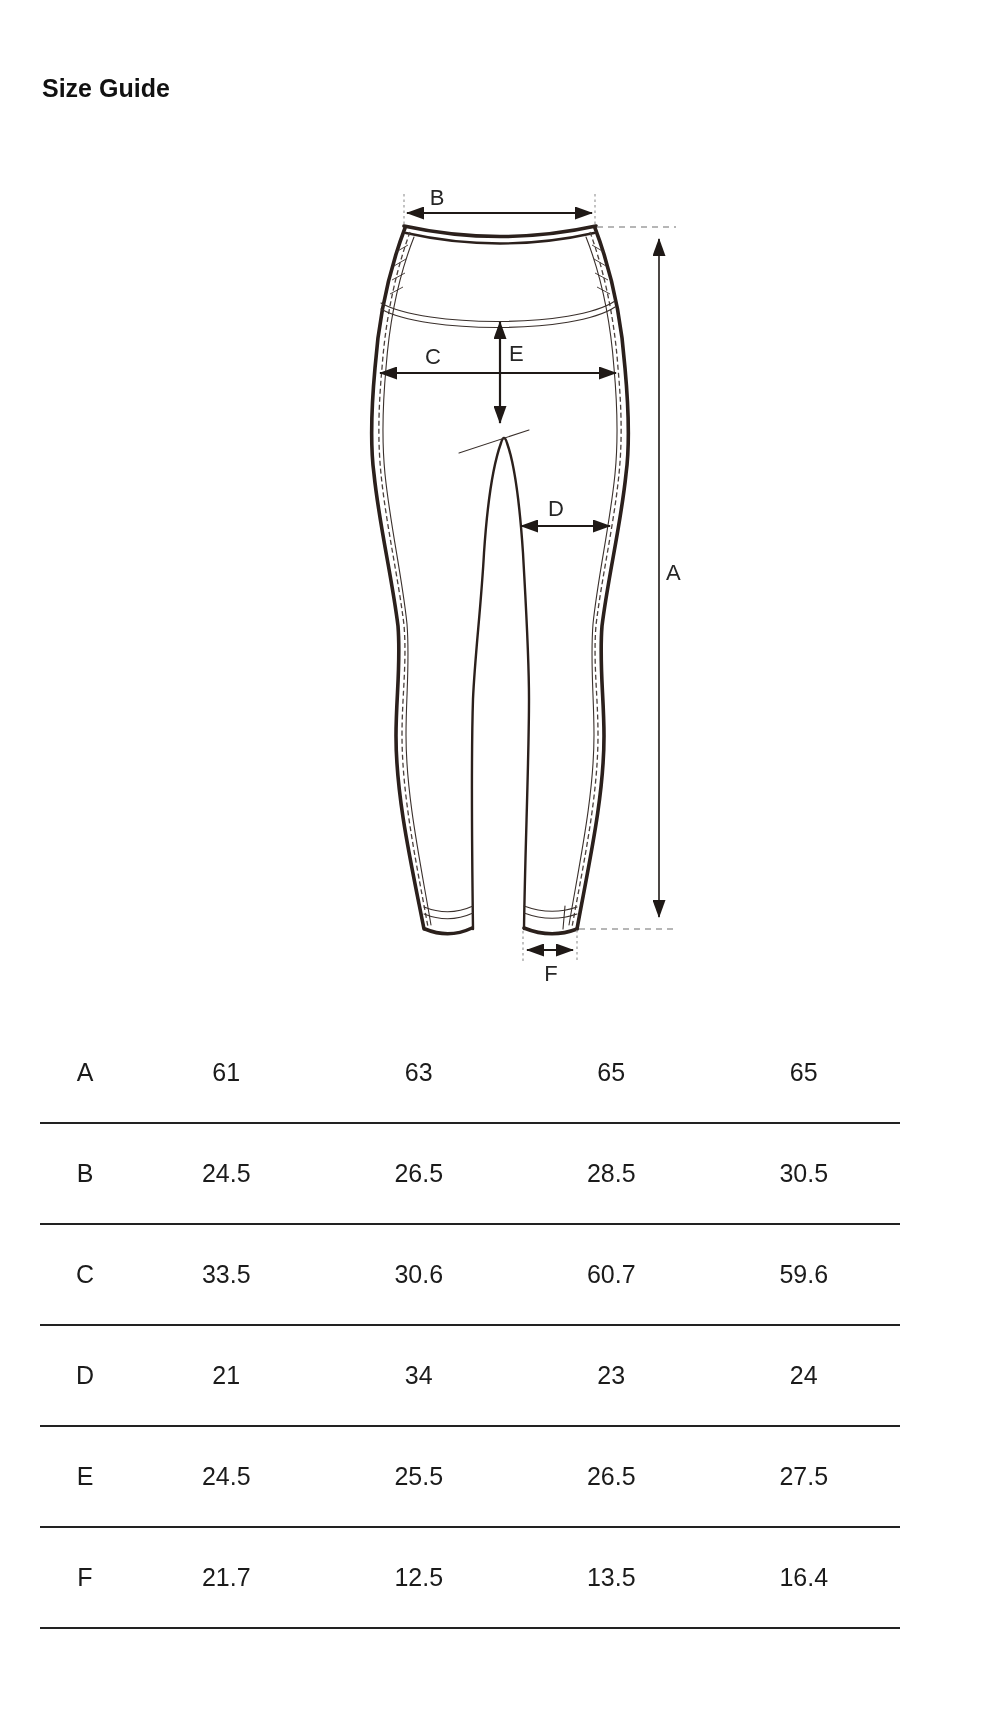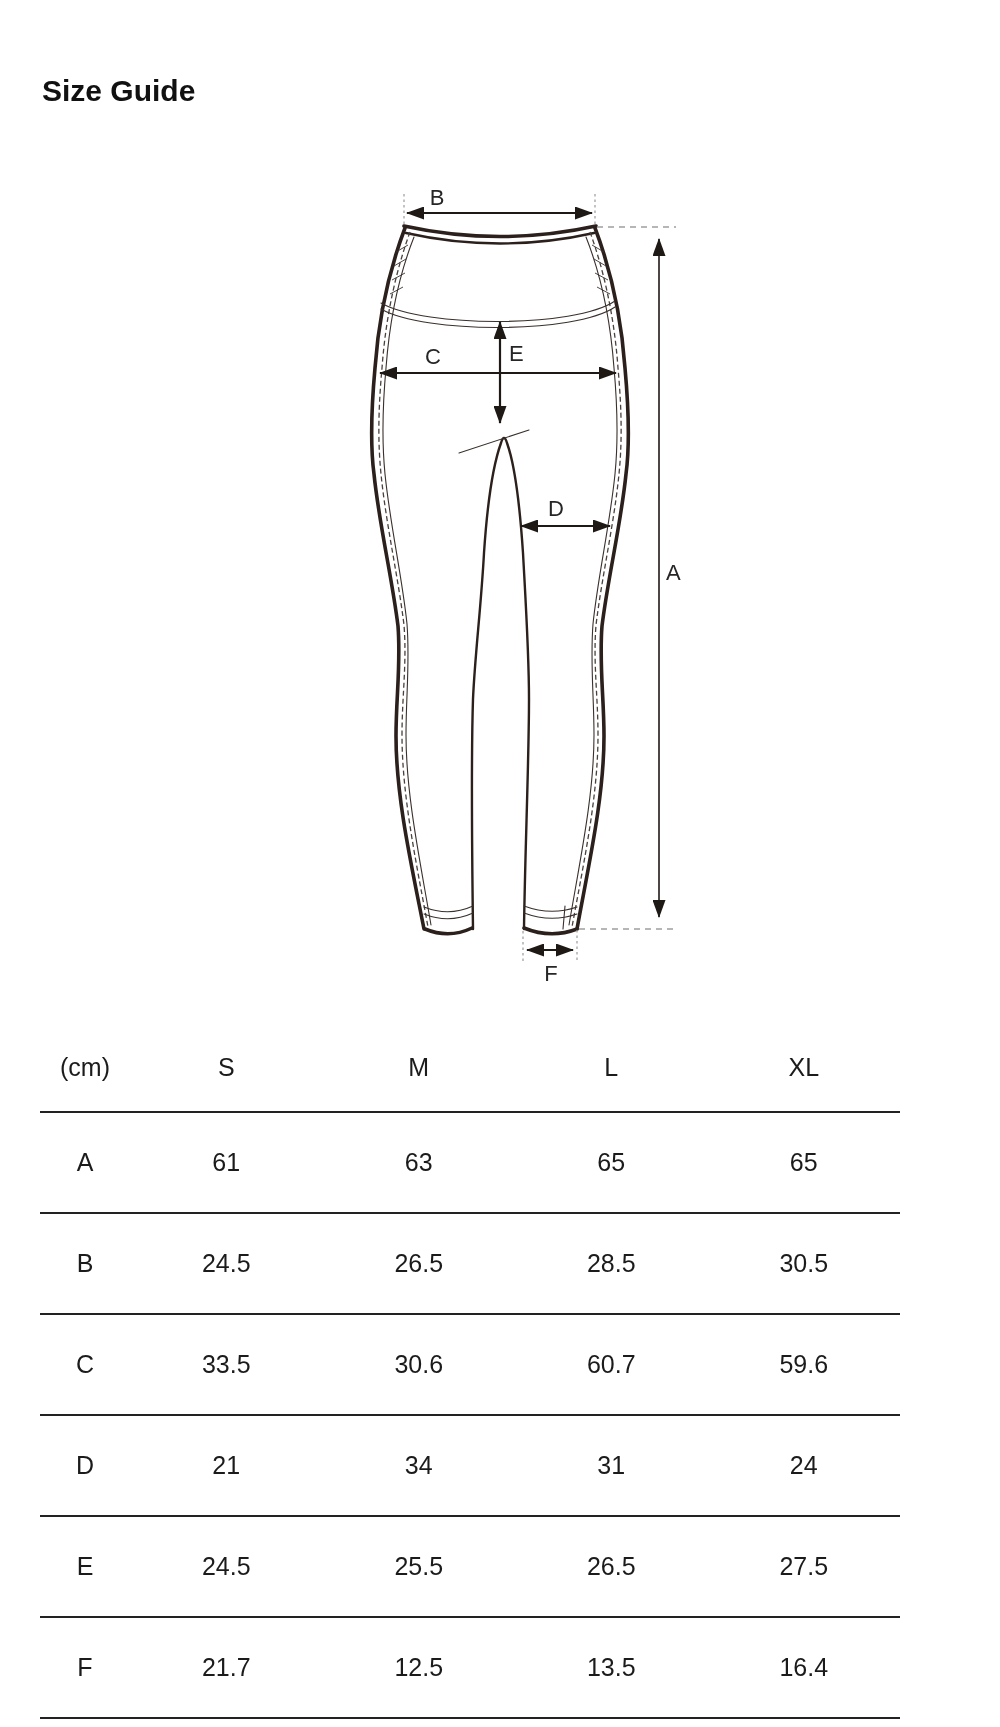--- a/index.html
+++ b/index.html
@@ -2,21 +2,21 @@
 <html><head>
 <meta charset="utf-8">
 <style>
   html,body{margin:0;padding:0;background:#ffffff;}
   .page{
     position:relative;width:1000px;height:1727px;background:#ffffff;
     font-family:"Liberation Sans",sans-serif;color:#1c1c1c;overflow:hidden;
   }
   .title{
     position:absolute;left:42px;top:74px;margin:0;
-    font-size:30px;font-weight:700;color:#111;letter-spacing:0;
+    font-size:25px;font-weight:700;color:#111;letter-spacing:0;
   }
   .figure{position:absolute;left:0;top:0;width:1000px;height:1010px;}
   .figure svg{display:block;width:1000px;height:1010px;}
 
   
   .g-thick{fill:none;stroke:#2b201c;stroke-width:3.6;stroke-linecap:round;}
   .g-mid{fill:none;stroke:#2b201c;stroke-width:2.4;stroke-linecap:round;}
   .g-thin{fill:none;stroke:#3a302c;stroke-width:1.1;stroke-linecap:round;}
   .g-dash{fill:none;stroke:#4a403c;stroke-width:1.3;stroke-dasharray:5 3;}
   .g-hatch{stroke:#3a302c;stroke-width:0.9;}
@@ -140,27 +140,20 @@
       <g>
         <line class="m-dot" x1="523" y1="931" x2="523" y2="963"></line>
         <line class="m-dot" x1="577" y1="930" x2="577" y2="963"></line>
         <line class="m-line" x1="527" y1="950" x2="573" y2="950" marker-start="url(#ah)" marker-end="url(#ah)"></line>
         <text class="m-label" x="551" y="981" text-anchor="middle">F</text>
       </g>
     </svg>
   </div>
 
   <div class="size-table">
-    <div class="t-row t-header">
-      <div class="t-cell">(cm)</div>
-      <div class="t-cell">S</div>
-      <div class="t-cell">M</div>
-      <div class="t-cell">L</div>
-      <div class="t-cell">XL</div>
-    </div>
 
     <div class="t-row">
       <div class="t-cell">A</div>
       <div class="t-cell">61</div>
       <div class="t-cell">63</div>
       <div class="t-cell">65</div>
       <div class="t-cell">65</div>
     </div>
 
     <div class="t-row">
@@ -176,21 +169,21 @@
       <div class="t-cell">33.5</div>
       <div class="t-cell">30.6</div>
       <div class="t-cell">60.7</div>
       <div class="t-cell">59.6</div>
     </div>
 
     <div class="t-row">
       <div class="t-cell">D</div>
       <div class="t-cell">21</div>
       <div class="t-cell">34</div>
-      <div class="t-cell">31</div>
+      <div class="t-cell">23</div>
       <div class="t-cell">24</div>
     </div>
 
     <div class="t-row">
       <div class="t-cell">E</div>
       <div class="t-cell">24.5</div>
       <div class="t-cell">25.5</div>
       <div class="t-cell">26.5</div>
       <div class="t-cell">27.5</div>
     </div>

